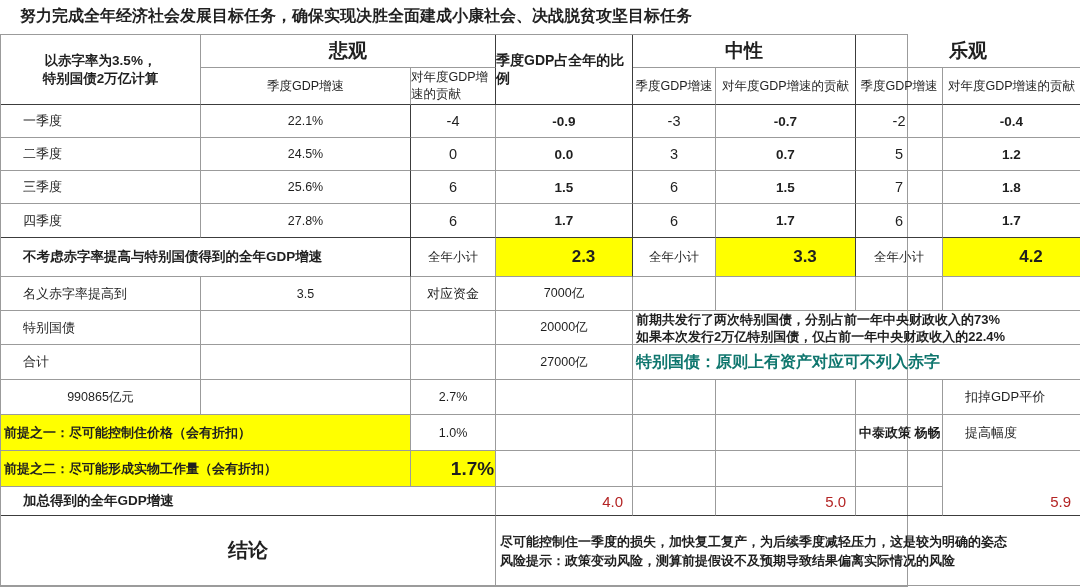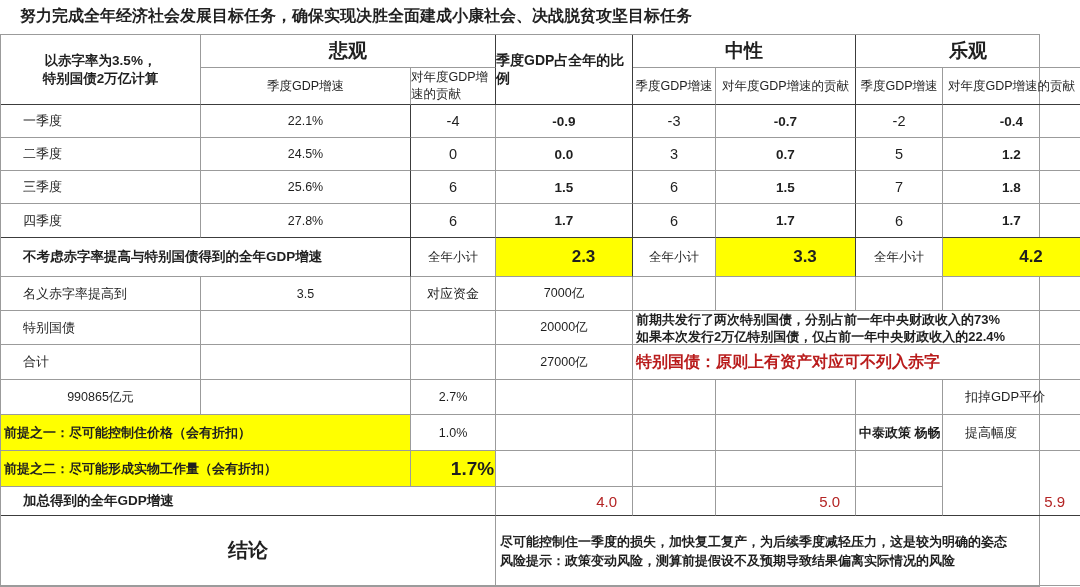--- a/index.html
+++ b/index.html
@@ -1,48 +1,48 @@
 <!DOCTYPE html>
 <html><head>
 <meta charset="utf-8">
 <style>
   html,body{margin:0;padding:0;background:#ffffff;}
   body{font-family:"Liberation Sans","DejaVu Sans",sans-serif;color:#1f1f1f;}
   .page{width:1080px;height:587px;background:#fff;overflow:hidden;}
   .title{height:34px;line-height:32px;font-size:16px;font-weight:bold;padding-left:20px;white-space:nowrap;}
   .sheet{
-    display:grid;width:1040px;box-sizing:border-box;
+    display:grid;width:908px;box-sizing:border-box;
     grid-template-columns:200px 210px 85px 137px 83px 140px 87px 138px;
     grid-template-rows:33px 37px 33px 33px 33px 34px 39px 34px 34px 35px 35px 36px 36px 29px 70px;
     border:1px solid #9b9b9b;
   }
   .c{border-right:1px solid #9b9b9b;border-bottom:1px solid #9b9b9b;
      display:flex;align-items:center;justify-content:center;
      font-size:12.5px;box-sizing:border-box;min-width:0;}
   .left{justify-content:flex-start;padding-left:22px;}
-  .right{justify-content:flex-end;padding-right:15px;}
+  .right{justify-content:flex-end;padding-right:9px;}
   .yellow{background:#ffff00;padding-left:39px;}
   .col2{display:flex;flex-direction:column;align-items:center;justify-content:center;}
   .coll{display:flex;flex-direction:column;align-items:flex-start;justify-content:center;}
   .sp2{grid-column:span 2;} .sp3{grid-column:span 3;} .sp4{grid-column:span 4;} .sp5{grid-column:span 5;}
   .rsp2{grid-row:span 2;}
   .dr{border-right-color:#3c3c3c;}
   .db{border-bottom-color:#3c3c3c;}
   .hassume{font-size:13.5px;font-weight:bold;line-height:18px;}
   .hratio{font-size:14px;font-weight:bold;}
   .scen{font-size:19px;font-weight:bold;}
   .sub{font-size:12.5px;}
   .qlabel{font-size:13px;}
   .gval{font-size:14.5px;}
   .cval{font-size:13.5px;font-weight:bold;}
   .rowlabel{font-size:13px;}
   .seclabel{font-size:13.5px;font-weight:bold;}
   .bigval{font-size:17px;font-weight:bold;}
   .note{font-size:13px;font-weight:bold;line-height:17px;padding-left:3px;}
-  .rednote{font-size:16px;font-weight:bold;color:#b91c1c;padding-left:3px;white-space:nowrap;}
+  .rednote{font-size:16px;font-weight:bold;color:#0f766e;padding-left:3px;white-space:nowrap;}
   .premise{font-size:13px;font-weight:bold;padding-left:3px;}
   .hugeval{font-size:19px;font-weight:bold;}
   .sumval{font-size:15px;color:#b42424;}
   .concl{font-size:20px;font-weight:bold;}
   .concltext{font-size:13px;font-weight:bold;line-height:19px;padding-left:4px;}
 </style>
 </head>
 <body>
 
 <div class="page">

